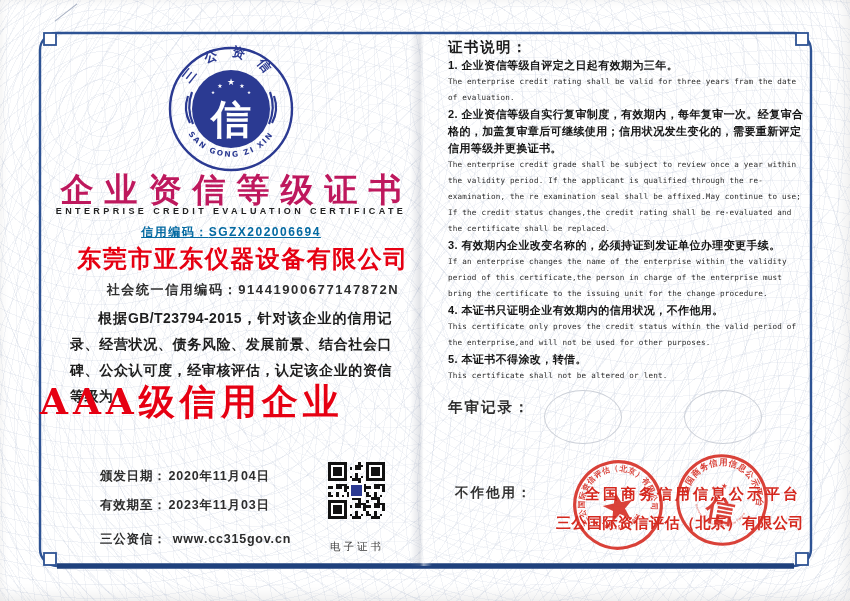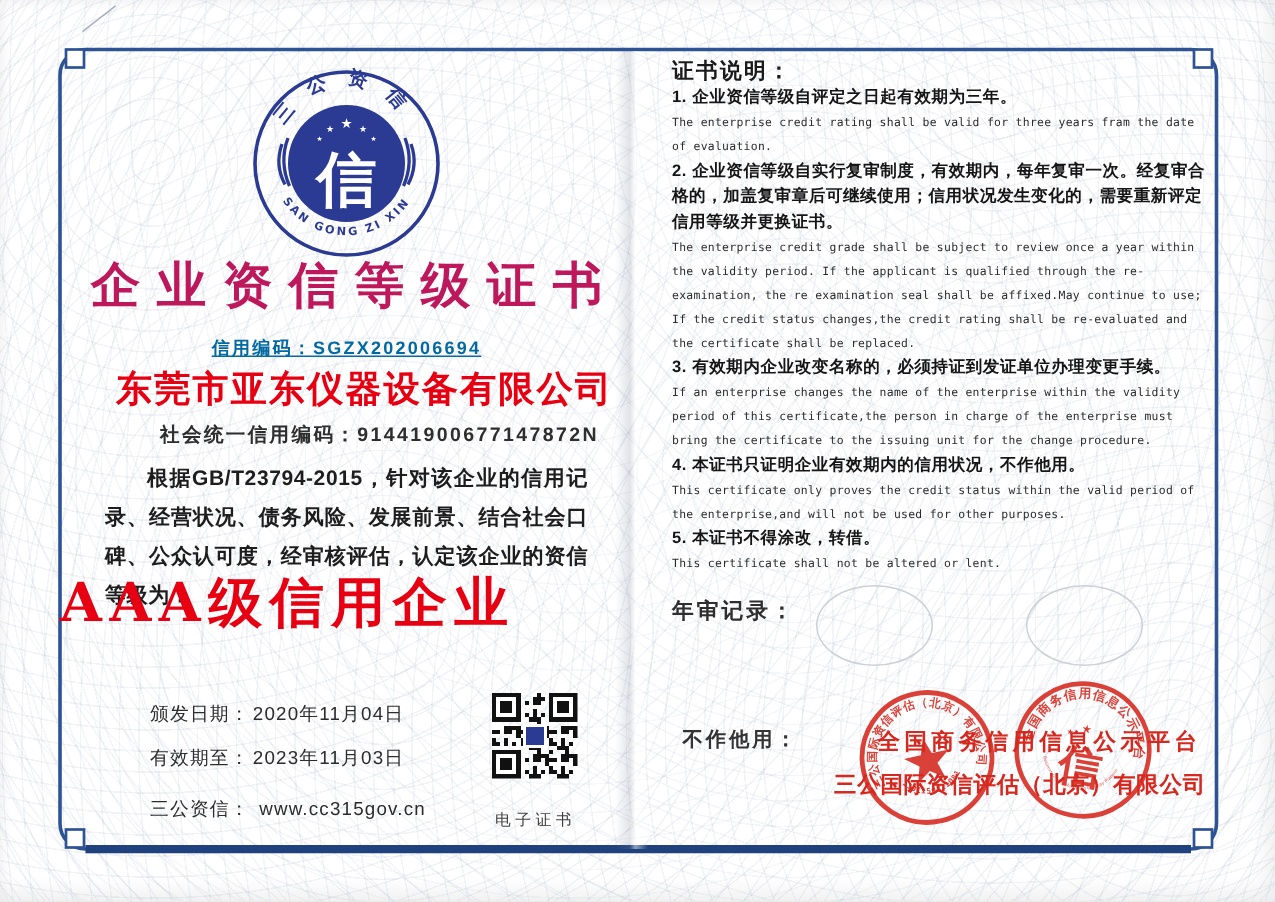--- a/index.html
+++ b/index.html
@@ -52,21 +52,21 @@
   .statement{
     position:absolute;left:70px;top:306px;width:322px;
     font-size:14px;font-weight:700;color:#1d1d1d;line-height:1.85;text-align:justify;text-indent:2em;
     letter-spacing:.4px;
   }
   .rating{
     position:absolute;left:40px;top:378px;width:382px;text-align:left;
     font-family:"DejaVu Serif","Liberation Serif",serif;
     font-size:36px;font-weight:900;color:#e60012;letter-spacing:5px;white-space:nowrap;
   }
-  .meta{position:absolute;left:100px;top:468px;font-size:12.5px;font-weight:400;color:#2c2c2c;}
+  .meta{position:absolute;left:100px;top:468px;font-size:12.5px;font-weight:700;color:#2c2c2c;}
   .meta .row{margin-bottom:12px;letter-spacing:.8px;white-space:nowrap;}
   .meta .row.query{margin-top:17px;}
   .meta .val{margin-left:2px;}
   .qr-wrap{position:absolute;left:328px;top:462px;width:57px;height:57px;}
   .qr-caption{
     position:absolute;left:316px;top:540px;width:82px;text-align:center;
     font-size:10.5px;color:#3c3c3c;letter-spacing:3px;
   }
 
   
@@ -134,20 +134,21 @@
       <text font-size="13" font-weight="bold" fill="#2b3a92" letter-spacing="13">
         <textPath href="#logoTop" startOffset="50%" text-anchor="middle">三公资信</textPath>
       </text>
       <text font-size="7.5" font-weight="bold" fill="#2b3a92" letter-spacing="1.8" font-family="DejaVu Sans, sans-serif">
         <textPath href="#logoBottom" startOffset="50%" text-anchor="middle">SAN GONG ZI XIN</textPath>
       </text>
     </svg>
   </div>
 
   <div class="title">企业资信等级证书</div>
+  <div class="subtitle">ENTERPRISE CREDIT EVALUATION CERTIFICATE</div>
   <div class="credit-code"><span>信用编码：</span><span>SGZX202006694</span></div>
   <div class="company">东莞市亚东仪器设备有限公司</div>
   <div class="uscc"><span>社会统一信用编码：</span><span>91441900677147872N</span></div>
   <div class="statement">根据GB/T23794-2015，针对该企业的信用记录、经营状况、债务风险、发展前景、结合社会口碑、公众认可度，经审核评估，认定该企业的资信等级为：</div>
   <div class="rating">AAA级信用企业</div>
 
   <div class="meta">
     <div class="row"><span>颁发日期：</span><span class="val">2020年11月04日</span></div>
     <div class="row"><span>有效期至：</span><span class="val">2023年11月03日</span></div>
     <div class="row query"><span>三公资信：</span>&nbsp;<span class="val">www.cc315gov.cn</span></div>

